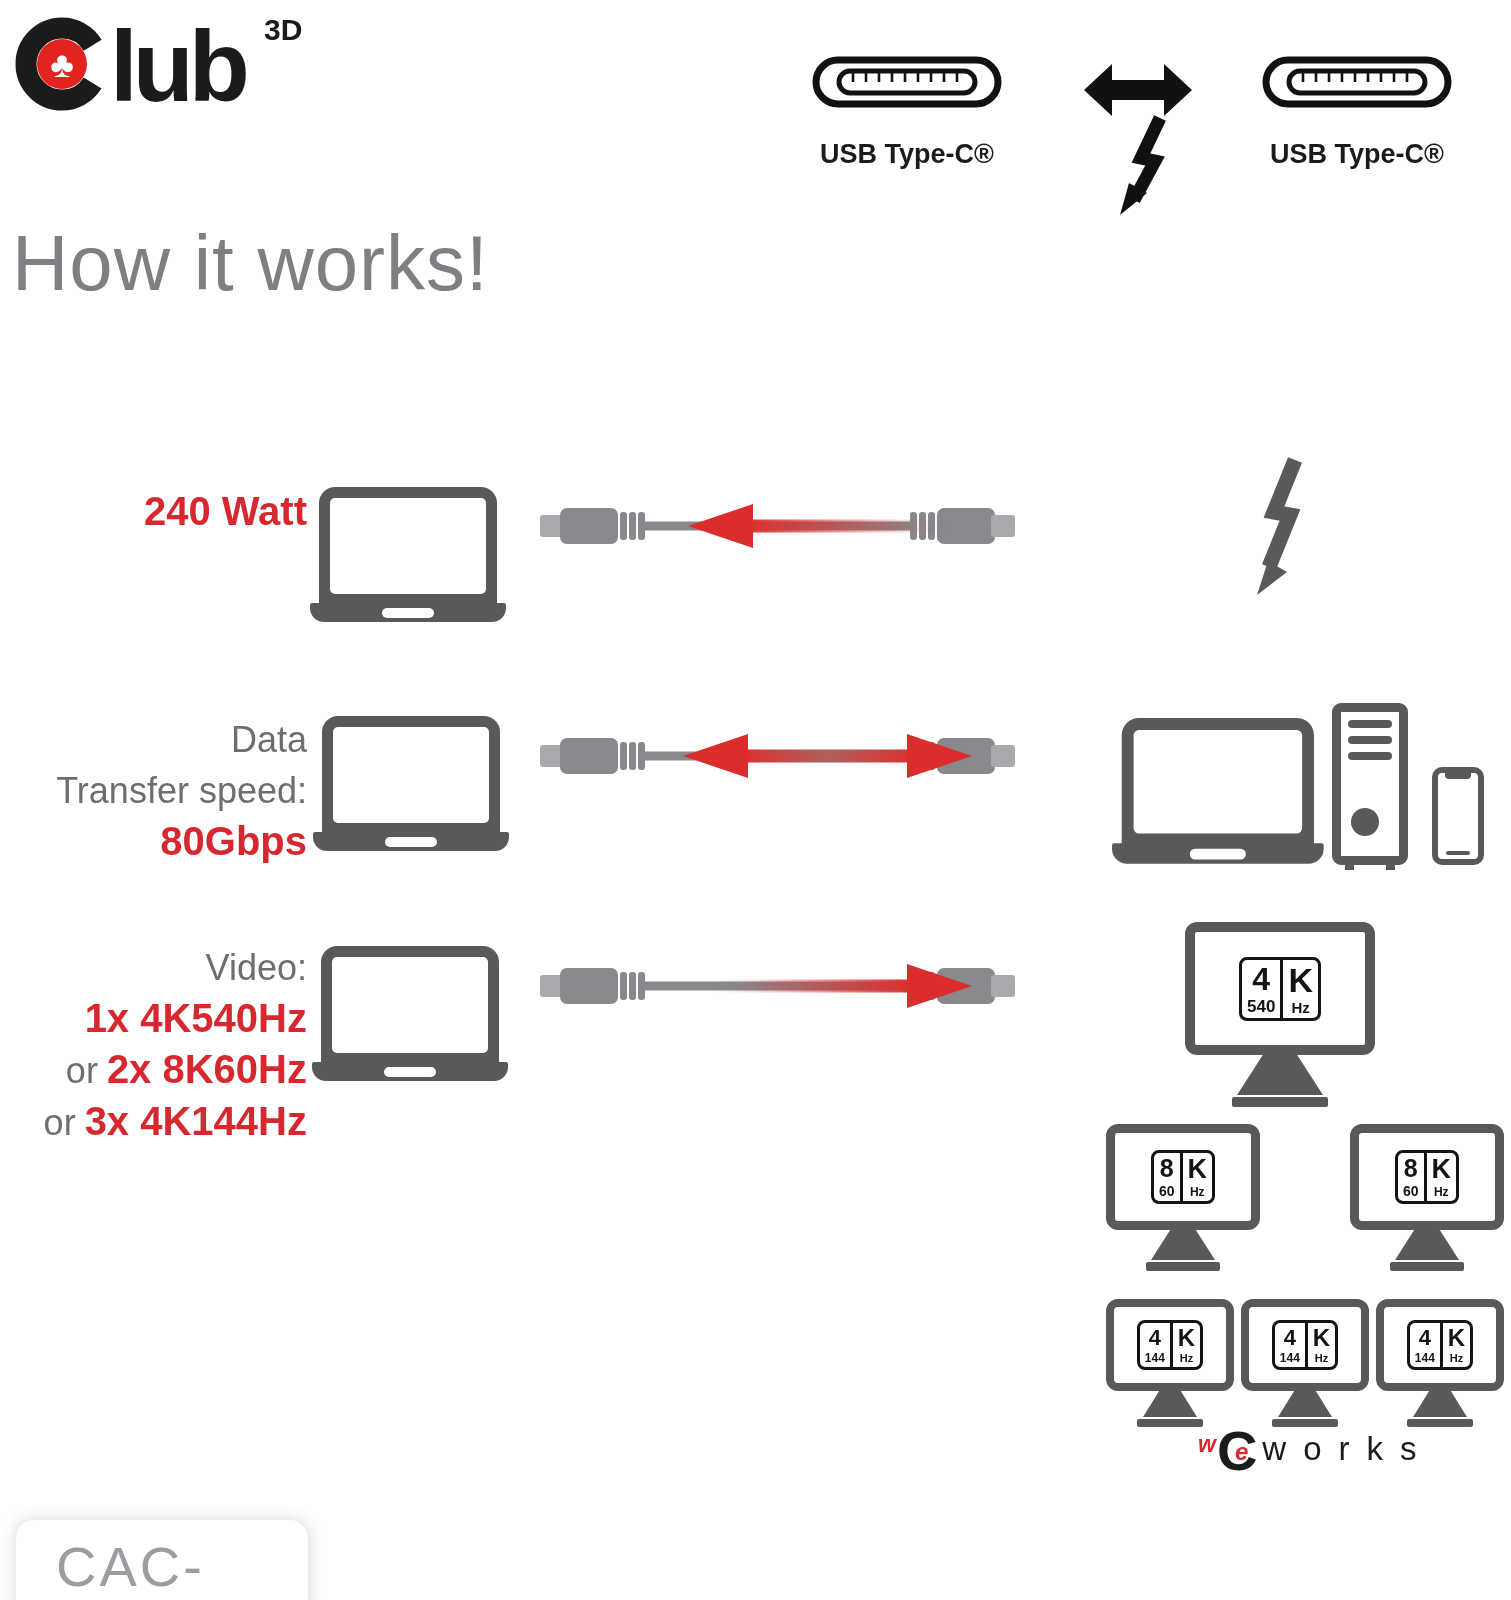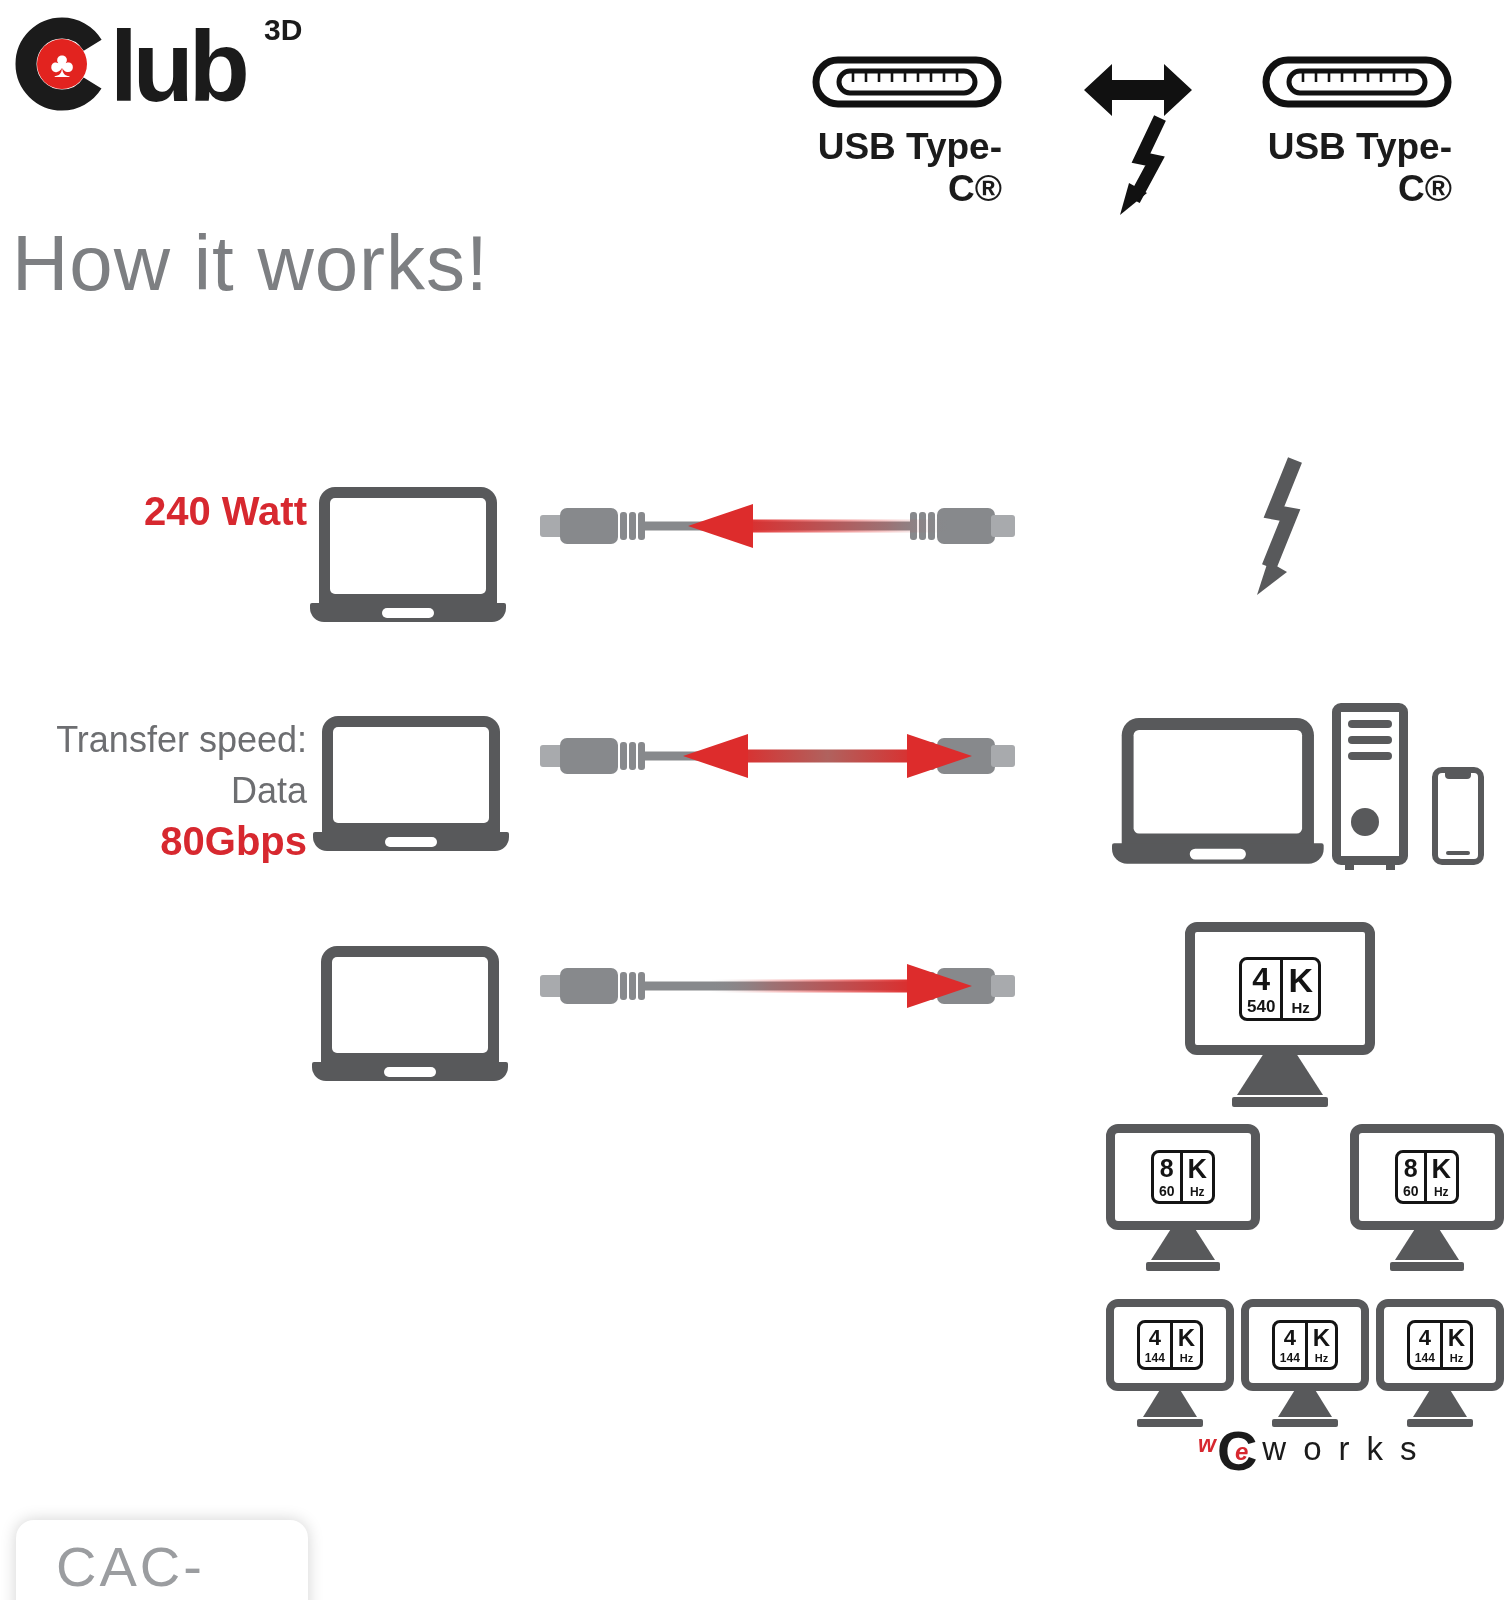--- a/index.html
+++ b/index.html
@@ -16,21 +16,21 @@
   .canvas{position:relative;width:1511px;height:1600px;background:#fff;overflow:hidden;
           font-family:"Liberation Sans", sans-serif;}
 
   
   .logo{position:absolute;left:12px;top:6px;width:310px;height:110px;}
 
   
   .usb-badge{position:absolute;width:190px;text-align:center;}
   .usb-left{left:812px;top:56px;}
   .usb-right{left:1262px;top:56px;}
-  .usb-label{margin-top:14px;font-size:37px;font-weight:bold;color:var(--ink);text-align:right;}
+  .usb-label{margin-top:27px;font-size:27px;font-weight:bold;color:var(--ink);}
   .tbolt{position:absolute;left:1082px;top:52px;}
 
   
   .page-title{position:absolute;left:12px;top:218px;font-size:78px;font-weight:300;
               color:var(--titlegray);letter-spacing:1px;}
 
   
   .row-label{position:absolute;left:0;width:307px;text-align:right;color:var(--txtgray);
              font-size:36px;line-height:51px;}
   .red-strong{color:var(--red);font-weight:bold;font-size:40px;}
@@ -203,22 +203,22 @@
     <rect x="200" y="25.5" width="210" height="13" fill="url(#g1)"></rect>
     <polygon points="148,32 213,10 213,54" fill="#dd2c2c"></polygon>
   </svg>
 
   <svg class="bolt-gray" width="72" height="142" viewBox="0 0 72 142">
     <polyline points="52,5 31,57 47,60 26,112" fill="none" stroke="#58595b" stroke-width="15"></polyline>
     <polygon points="14,140 44,117 25,106" fill="#58595b"></polygon>
   </svg>
 
   <div class="row-label" style="top:714px">
+    <div>Data</div>
     <div>Transfer speed:</div>
-    <div>Data</div>
     <div class="red-strong">80Gbps</div>
   </div>
 
   <div class="laptop" style="left:313px;top:716px">
     <div class="lap-bezel">
         <div class="lap-screen"></div>
       </div>
     <div class="lap-base">
         <div class="lap-pill"></div>
       </div>
@@ -264,20 +264,26 @@
     <div class="tower-circle"></div>
     <div class="tower-foot" style="left:4px"></div>
     <div class="tower-foot" style="right:4px"></div>
   </div>
 
   <div class="phone">
     <div class="phone-notch"></div>
     <div class="phone-line"></div>
   </div>
 
+  <div class="row-label" style="top:942px">
+    <div>Video:</div>
+    <div class="red-strong">1x 4K540Hz</div>
+    <div><span class="gray-or">or</span><span class="red-strong">2x 8K60Hz</span></div>
+    <div><span class="gray-or">or</span><span class="red-strong">3x 4K144Hz</span></div>
+  </div>
 
   <div class="laptop" style="left:312px;top:946px">
     <div class="lap-bezel">
         <div class="lap-screen"></div>
       </div>
     <div class="lap-base">
         <div class="lap-pill"></div>
       </div>
   </div>
 

